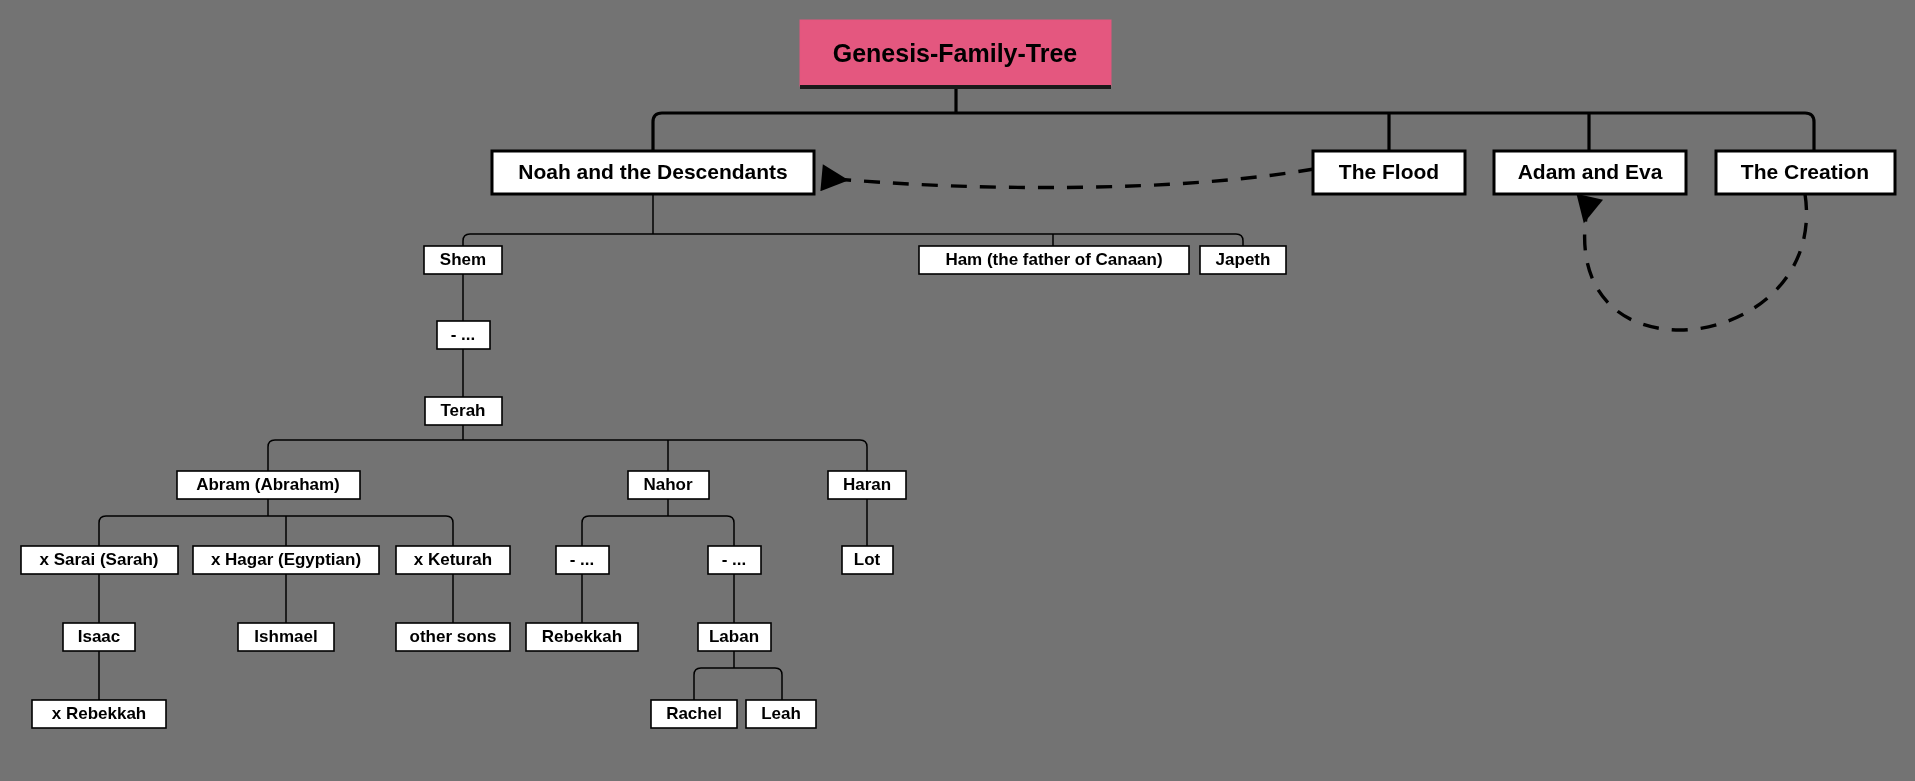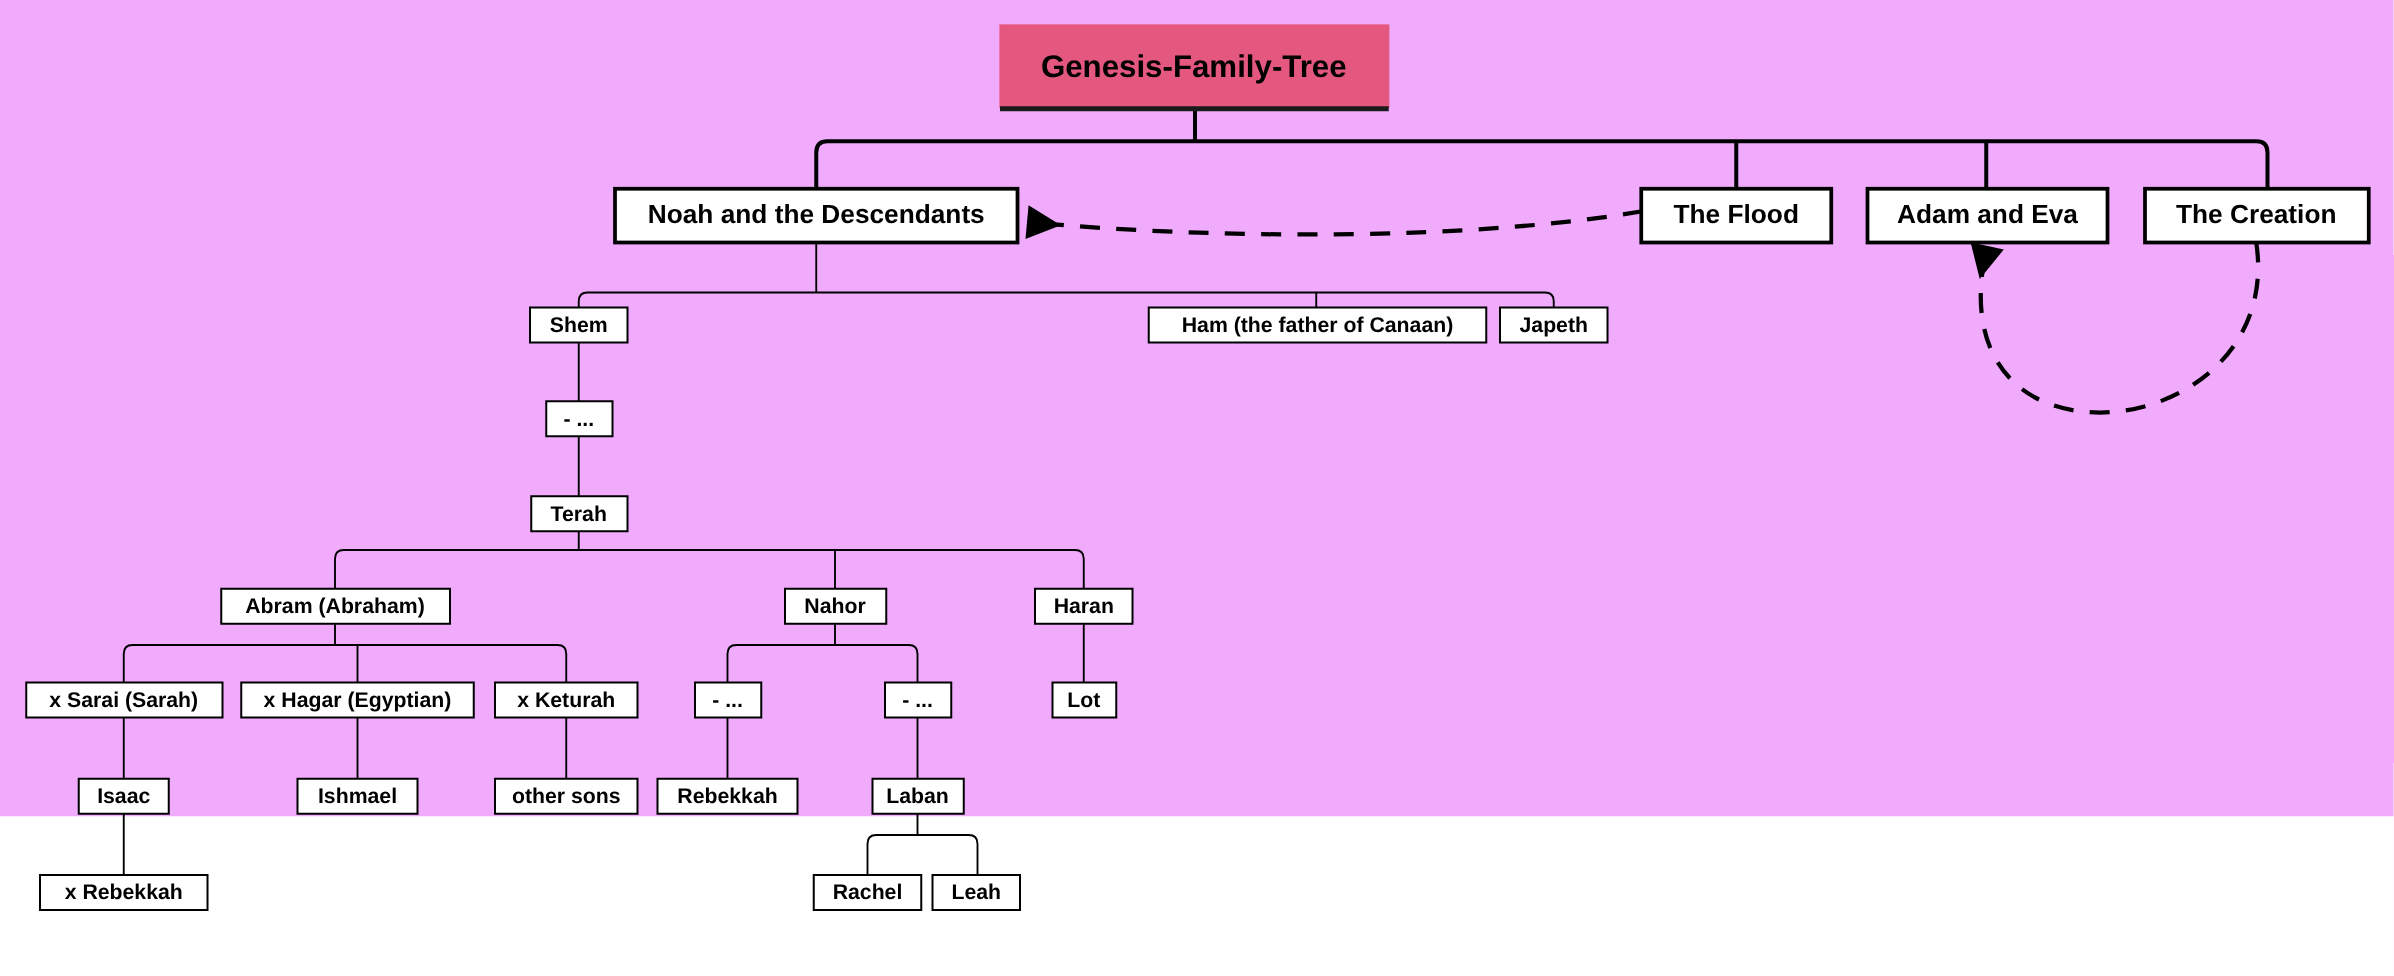--- a/index.html
+++ b/index.html
@@ -9,22 +9,22 @@
   }
   body {
     font-family: "Liberation Sans", sans-serif;
     width: 1915px;
     height: 781px;
     overflow: hidden;
   }
   #diagram-root {
     position: relative;
     width: 1915px;
-    height: 653px;
-    background: #f0abfc;
+    height: 781px;
+    background: #737373;
   }
   svg#tree-svg {
     position: absolute;
     top: 0;
     left: 0;
     width: 1915px;
     height: 781px;
     display: block;
   }
   .node-box {

